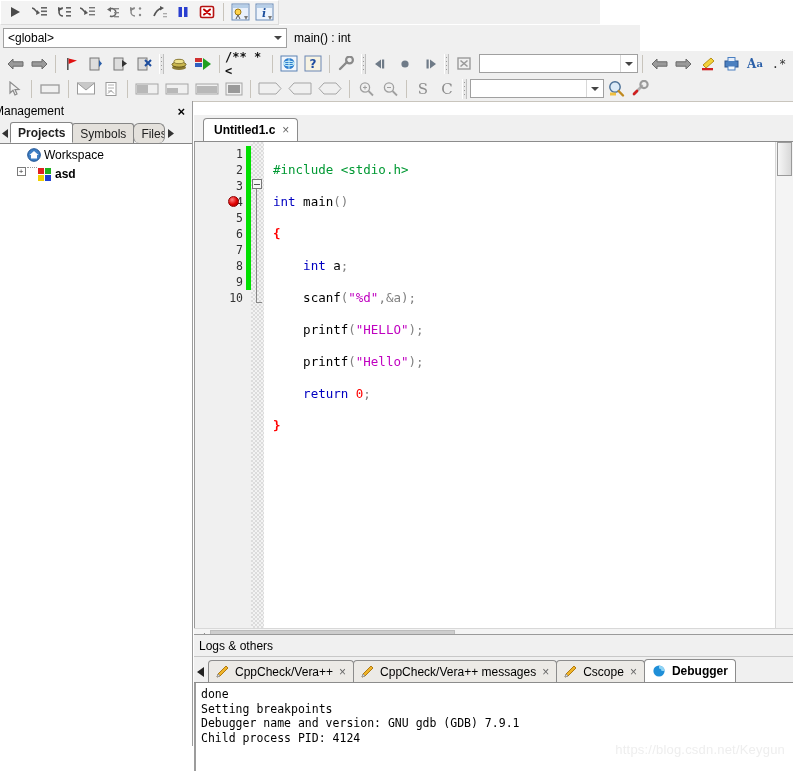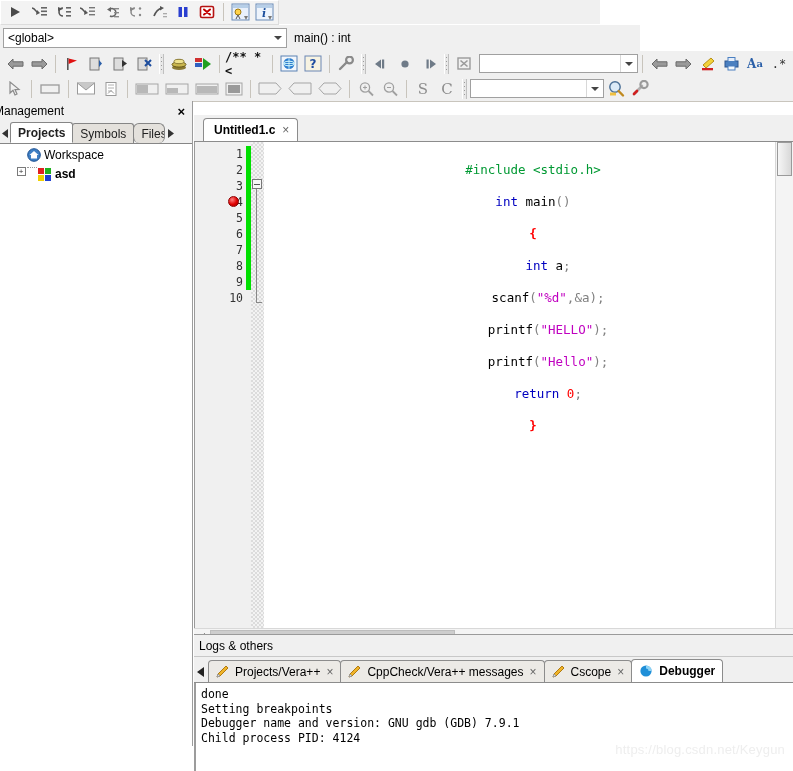--- a/index.html
+++ b/index.html
@@ -158,21 +158,21 @@
     border:1px solid #777;background:#f6f6f6;
   }
   .foldbox:after{content:"";position:absolute;left:1px;top:4px;width:6px;height:1px;background:#555;}
   .foldline{position:absolute;left:5px;width:1px;background:#888;}
   .foldend{position:absolute;left:5px;width:6px;height:1px;background:#888;}
   .code-text{
     flex:1;padding:4px 0 0 9px;box-sizing:border-box;
     font-family:"DejaVu Sans Mono", monospace;font-size:12.5px;
     white-space:pre;line-height:16px;
   }
-  .cl{height:16px;text-align:center;}
+  .cl{height:16px;}
   .kw{color:#0000c0;font-weight:normal;}
   .pp{color:#009933;}
   .str{color:#c000c0;}
   .brc{color:#ff0000;font-weight:bold;}
   .num{color:#ff0000;}
   .pn{color:#808080;}
   .id{color:#000;}
 
   .vscroll{
     position:absolute;right:0;top:27px;width:17px;height:487px;background:#f4f4f4;
@@ -717,21 +717,21 @@
             <polygon points="7,0 7,10 0,5" fill="#222"></polygon>
           </svg>
       </span>
       <div class="logtab">
         <span>
           <svg width="13" height="13" viewBox="0 0 13 13">
               <polygon points="10,1 12,3 4,11 1,12 2,9" fill="#f0b429" stroke="#b07a10"></polygon>
               <polygon points="1,12 2,9 4,11" fill="#ddd" stroke="#999"></polygon>
             </svg>
         </span>
-        <span>Projects/Vera++</span>
+        <span>CppCheck/Vera++</span>
         <span class="x">×</span>
       </div>
       <div class="logtab">
         <span>
           <svg width="13" height="13" viewBox="0 0 13 13">
               <polygon points="10,1 12,3 4,11 1,12 2,9" fill="#f0b429" stroke="#b07a10"></polygon>
               <polygon points="1,12 2,9 4,11" fill="#ddd" stroke="#999"></polygon>
             </svg>
         </span>
         <span>CppCheck/Vera++ messages</span>

